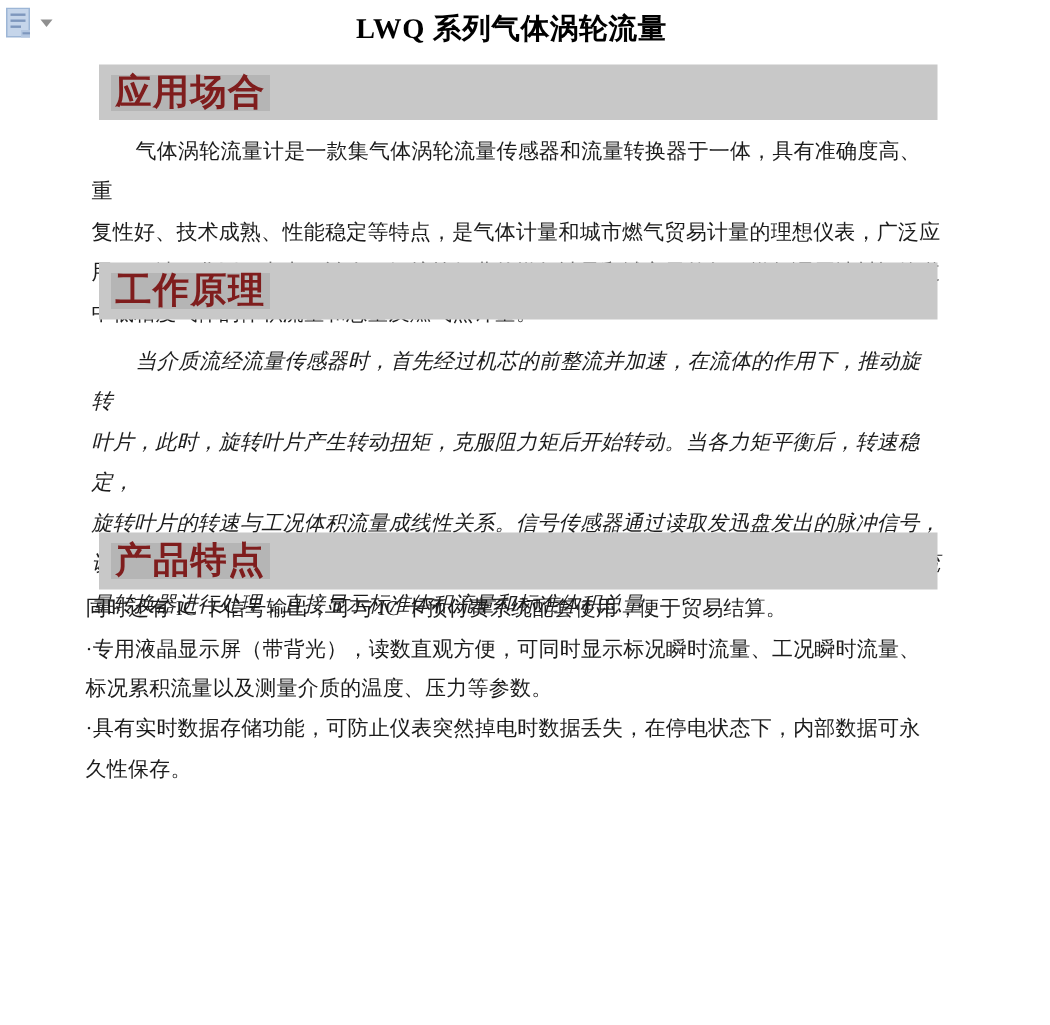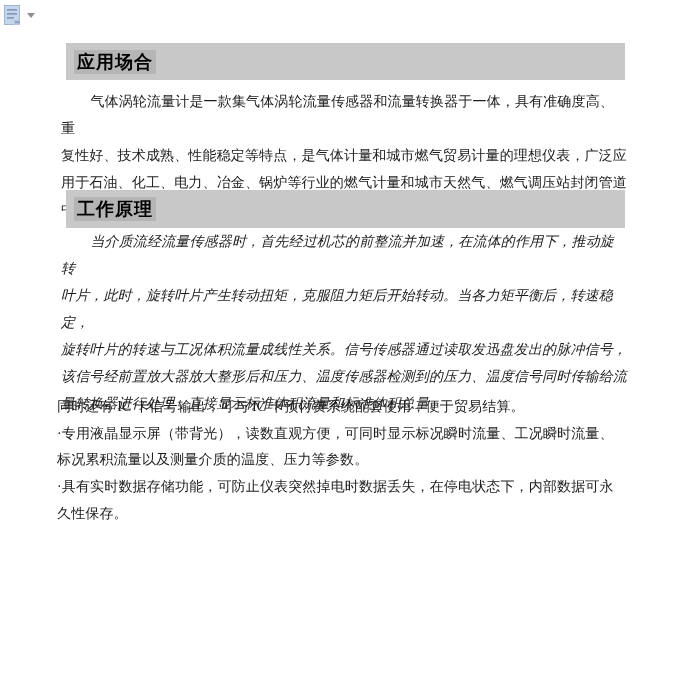--- a/index.html
+++ b/index.html
@@ -37,26 +37,26 @@
 
   
   .bar{
     position:absolute;left:66px;width:559px;height:38px;
     background:#c8c8c8;
     display:flex;align-items:center;
     padding-left:8px;box-sizing:border-box;
   }
   .bar .hl{
     background:#b5b5b5;
-    font-size:18px;font-weight:bold;color:#000000;
+    font-size:24px;font-weight:bold;color:#7f1d1d;
     padding:1px 3px;line-height:22px;
     letter-spacing:1px;
   }
   .bar-application{top:43px;height:37px;}
-  .bar-principle{top:190px;}
+  .bar-principle{top:175px;}
   .bar-features{top:355px;}
 
   
   .para{
     position:absolute;left:57px;width:567px;
     margin:4px;
     font-size:14px;line-height:27px;
     white-space:pre-line;
     text-indent:2.1em;
     letter-spacing:0.15px;
@@ -93,38 +93,42 @@
         <rect x="3" y="4" width="10" height="1.6" fill="#7e97bd"></rect>
         <rect x="3" y="8" width="10" height="1.6" fill="#7e97bd"></rect>
         <rect x="3" y="12" width="7" height="1.6" fill="#7e97bd"></rect>
         <polygon points="10,15 16,15 16,20 10,20" fill="#b3c6e0"></polygon>
         <rect x="11" y="16.5" width="5" height="1.4" fill="#7e97bd"></rect>
       </svg>
     </span>
     <span class="dd-arrow"></span>
   </div>
 
+  <h1 class="doc-title">LWQ 系列气体涡轮流量</h1>
 
   <div class="bar bar-application">
     <span class="hl">应用场合</span>
   </div>
   <p class="para para-application">气体涡轮流量计是一款集气体涡轮流量传感器和流量转换器于一体，具有准确度高、重
 复性好、技术成熟、性能稳定等特点，是气体计量和城市燃气贸易计量的理想仪表，广泛应
 用于石油、化工、电力、冶金、锅炉等行业的燃气计量和城市天然气、燃气调压站封闭管道
 中低粘度气体的体积流量和总量及燃气热计量。</p>
 
   <div class="bar bar-principle">
     <span class="hl">工作原理</span>
   </div>
   <p class="para para-principle">当介质流经流量传感器时，首先经过机芯的前整流并加速，在流体的作用下，推动旋转
 叶片，此时，旋转叶片产生转动扭矩，克服阻力矩后开始转动。当各力矩平衡后，转速稳定，
 旋转叶片的转速与工况体积流量成线性关系。信号传感器通过读取发迅盘发出的脉冲信号，
 该信号经前置放大器放大整形后和压力、温度传感器检测到的压力、温度信号同时传输给流
 量转换器进行处理，直接显示标准体积流量和标准体积总量。</p>
 
+  <div class="bar bar-features">
+    <span class="hl">产品特点</span>
+  </div>
 
   <div class="features">
     <div class="flow">同时还有 IC 卡信号输出，可与 IC 卡预付费系统配套使用，便于贸易结算。
 ·专用液晶显示屏（带背光），读数直观方便，可同时显示标况瞬时流量、工况瞬时流量、
 标况累积流量以及测量介质的温度、压力等参数。
 ·具有实时数据存储功能，可防止仪表突然掉电时数据丢失，在停电状态下，内部数据可永
 久性保存。</div>
   </div>
 
 </div>

